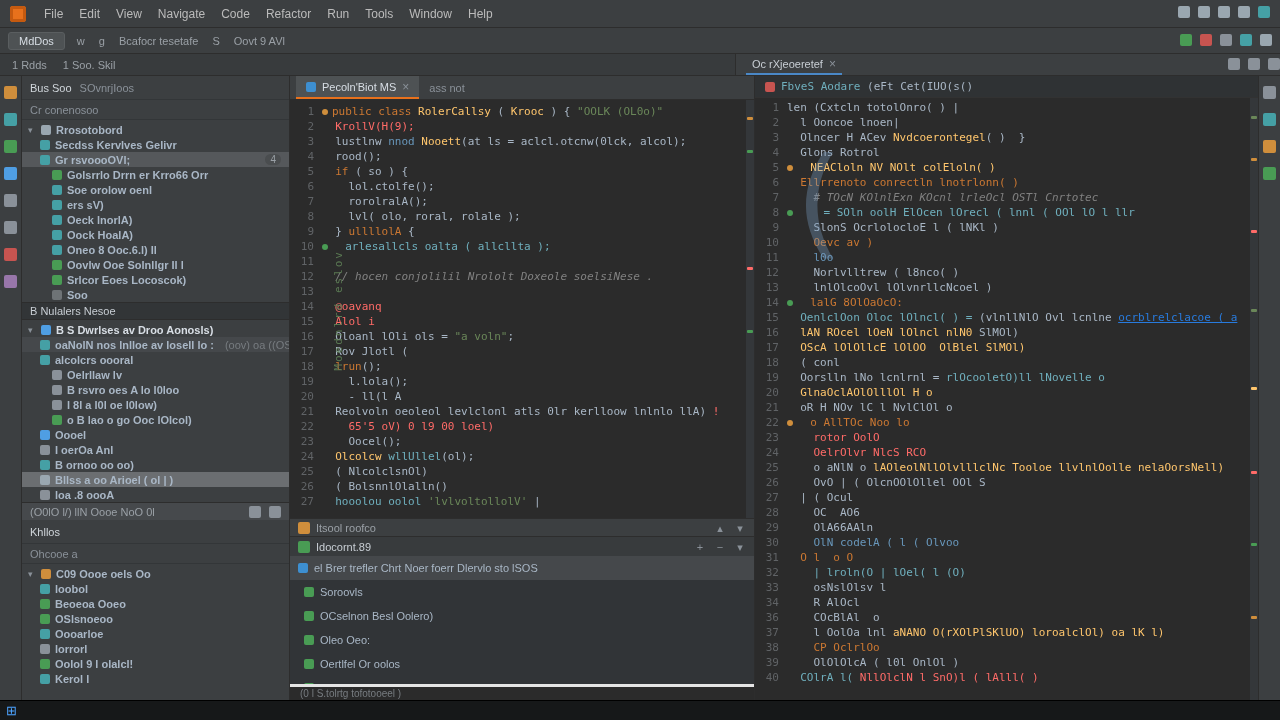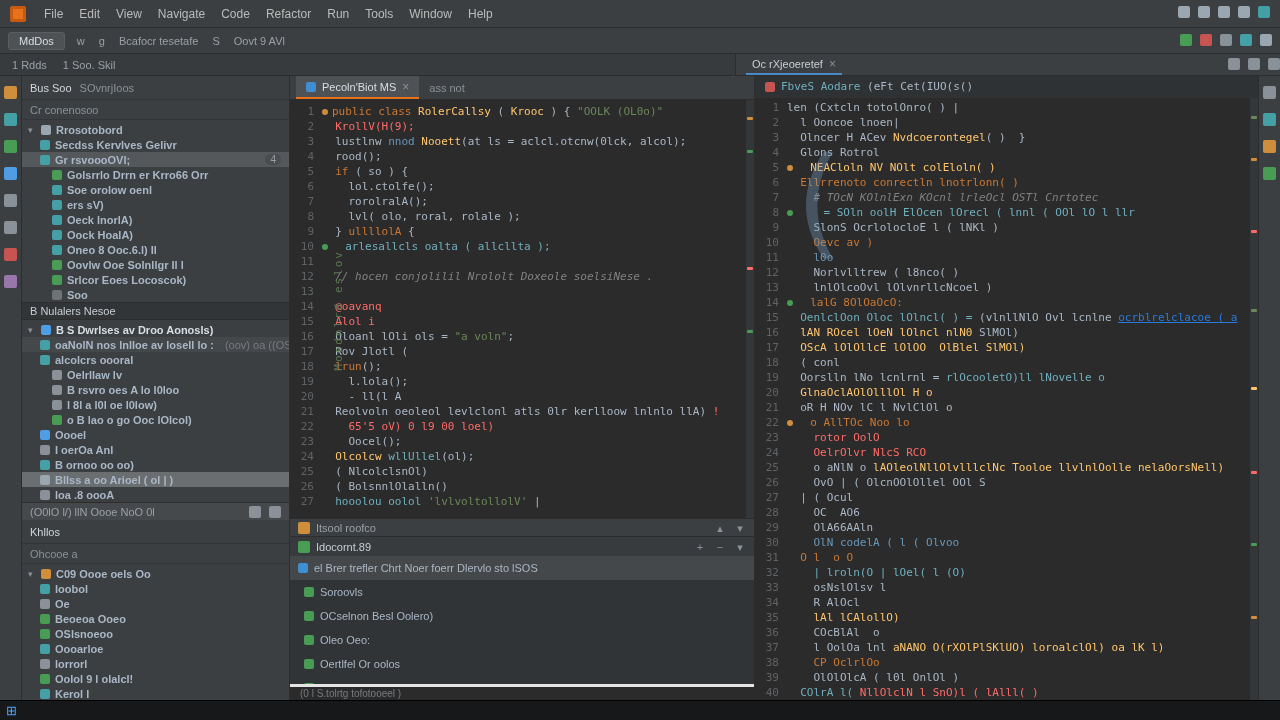--- a/index.html
+++ b/index.html
@@ -308,24 +308,20 @@
           <div class="tree-row" style="padding-left: 6px;">
             <span class="chev">▾</span>
             <span class="tree-ic" style="background: rgb(207, 142, 60);"></span>
             <span class="tree-label">C09  Oooe oels Oo</span>
           </div>
           <div class="tree-row" style="padding-left: 18px;">
             <span class="tree-ic" style="background: rgb(69, 160, 165);"></span>
             <span class="tree-label">loobol</span>
           </div>
           <div class="tree-row" style="padding-left: 18px;">
-            <span class="tree-ic" style="background: rgb(138, 145, 153);"></span>
-            <span class="tree-label">Oe</span>
-          </div>
-          <div class="tree-row" style="padding-left: 18px;">
             <span class="tree-ic" style="background: rgb(73, 156, 84);"></span>
             <span class="tree-label">Beoeoa Ooeo</span>
           </div>
           <div class="tree-row" style="padding-left: 18px;">
             <span class="tree-ic" style="background: rgb(73, 156, 84);"></span>
             <span class="tree-label">OSlsnoeoo</span>
           </div>
           <div class="tree-row" style="padding-left: 18px;">
             <span class="tree-ic" style="background: rgb(69, 160, 165);"></span>
             <span class="tree-label">Oooarloe</span>
@@ -671,24 +667,20 @@
               <span class="gut">32</span>
               <span class="ltx"><span class="tk-teal">    | lroln(O | lOel( l (O)</span></span>
             </div>
             <div class="code-line">
               <span class="gut">33</span>
               <span class="ltx"><span class="tk-pl">    osNslOlsv l</span></span>
             </div>
             <div class="code-line">
               <span class="gut">34</span>
               <span class="ltx"><span class="tk-pl">    R AlOcl</span></span>
-            </div>
-            <div class="code-line">
-              <span class="gut">35</span>
-              <span class="ltx"><span class="tk-fn">    lAl lCAlollO)</span></span>
             </div>
             <div class="code-line">
               <span class="gut">36</span>
               <span class="ltx"><span class="tk-pl">    COcBlAl  o</span></span>
             </div>
             <div class="code-line">
               <span class="gut">37</span>
               <span class="ltx"><span class="tk-pl">    l OolOa lnl </span><span class="tk-fn">aNANO O(rXOlPlSKlUO) loroalclOl) oa lK l)</span></span>
             </div>
             <div class="code-line">

